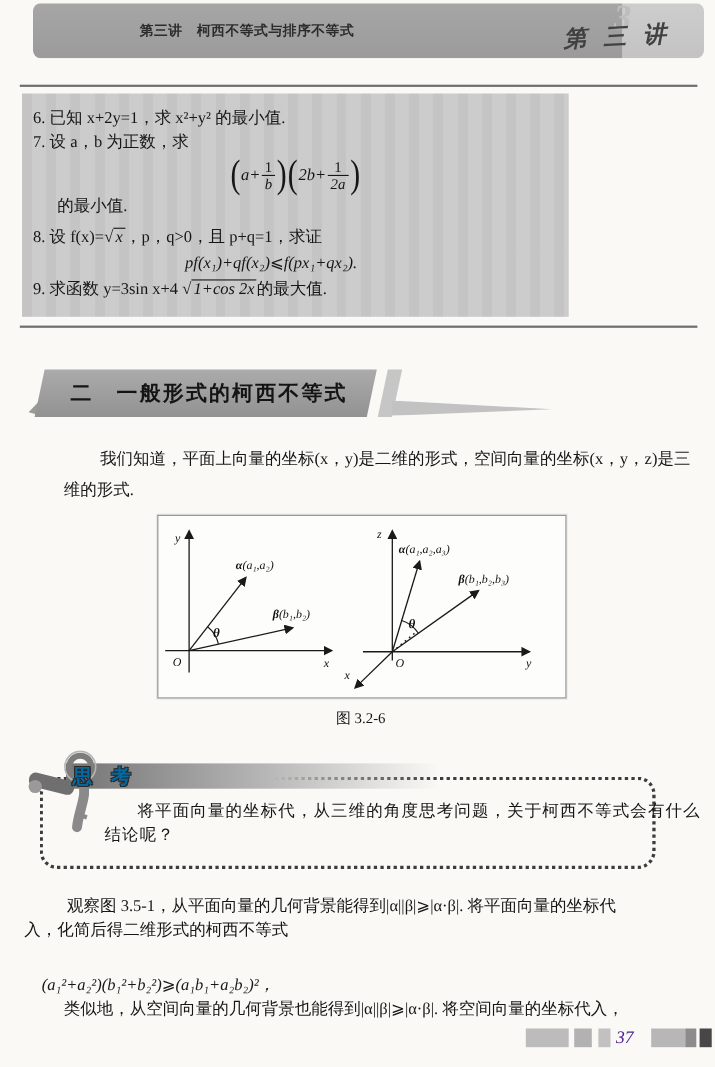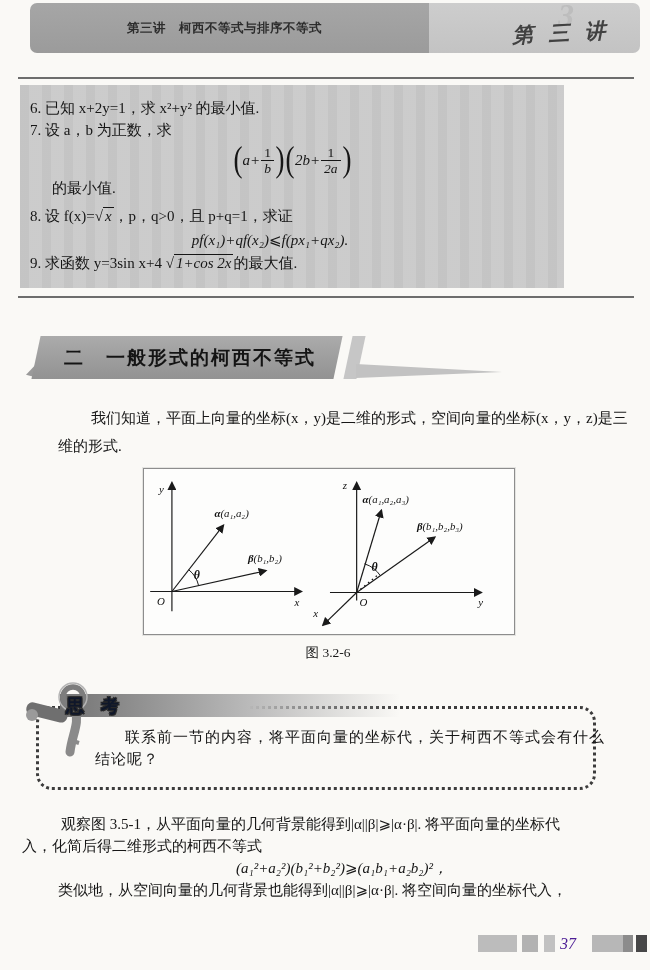--- a/index.html
+++ b/index.html
@@ -2,37 +2,37 @@
 <html><head>
 <meta charset="utf-8">
 <style>
   html,body{margin:0;padding:0;}
   #page{position:relative;width:650px;height:970px;background:#faf9f6;overflow:hidden;
         font-family:"Liberation Serif","DejaVu Serif","DejaVu Sans",serif;color:#161616;}
 
   
   .band{position:absolute;left:30px;top:3px;width:610px;height:50px;border-radius:7px;
         overflow:hidden;display:flex;}
-  .band-dark{width:399px;background:linear-gradient(180deg,#a6a6a6,#9b9b9b);
-             position:relative;}
+  .band-dark{width:505px;background:linear-gradient(180deg,#a6a6a6,#9b9b9b);
+             position:relative;padding-left:31px;}
   .band-title{position:absolute;left:97px;top:17px;white-space:nowrap;
               font-family:"Liberation Sans","DejaVu Sans",sans-serif;
               font-weight:bold;font-size:12.5px;letter-spacing:.5px;color:#2c2c2c;}
   .band-light{flex:1;background:linear-gradient(180deg,#cdcdcd,#c3c3c3);position:relative;}
   .callig{position:absolute;right:30px;top:16px;font-style:italic;font-weight:bold;
           font-size:21px;letter-spacing:5px;color:#414141;transform:rotate(-3deg);
           white-space:nowrap;}
   .watermark{position:absolute;right:66px;top:-6px;font-size:32px;font-style:italic;
              color:#bdbdbd;font-weight:bold;}
 
   .rule{position:absolute;left:18px;width:616px;height:2px;background:#6d6d6d;}
   .rule1{top:77px;} .rule2{top:296px;}
 
   
-  .exbox{position:absolute;left:20px;top:85px;width:544px;height:203px;background:#c9c9c9;
+  .exbox{position:absolute;left:20px;top:85px;width:497px;height:203px;background:#c9c9c9;
          background-image:repeating-linear-gradient(90deg,rgba(0,0,0,.025) 0 9px,rgba(255,255,255,.05) 9px 22px);}
   .exline{position:absolute;font-size:15px;line-height:18px;white-space:nowrap;}
   .l6{left:10px;top:14px;} .l7{left:10px;top:36px;}
   .f7{left:0;top:53px;width:100%;height:44px;text-align:center;line-height:44px;}
   .l7b{left:32px;top:94px;} .l8{left:10px;top:122px;}
   .f8{left:0;top:146px;width:100%;text-align:center;transform:translateX(-22px);}
   .l9{left:10px;top:169px;}
   .mi{font-style:italic;}
   .bigp{display:inline-block;font-size:36px;font-weight:300;line-height:.9;
         vertical-align:middle;transform:scaleX(.75);position:relative;top:-2px;margin:0 -1px;}
@@ -67,29 +67,29 @@
   .figbold{font-weight:bold;}
   .theta{font-size:12px;font-weight:bold;font-style:italic;fill:#111;}
 
   
   .thinkbox{position:absolute;left:36px;top:706px;width:560px;height:84px;
             border:3px dotted #3c3c3c;border-radius:16px;box-sizing:border-box;}
   .thinkbanner{position:absolute;left:60px;top:694px;width:340px;height:23px;
                background:linear-gradient(90deg,#737373,#b9b9b9 55%,rgba(222,222,222,0));}
   .thinklabel{position:absolute;left:66px;top:694px;
               font-family:"Liberation Sans","DejaVu Sans",sans-serif;font-weight:bold;
-              font-size:18px;letter-spacing:6px;color:#0f172a;white-space:nowrap;
+              font-size:18px;letter-spacing:6px;color:#0369a1;white-space:nowrap;
               text-shadow:-1px -1px 0 #2a2a2a,1px -1px 0 #2a2a2a,-1px 1px 0 #2a2a2a,1px 1px 0 #2a2a2a;}
   .thinkline{position:absolute;font-size:15px;letter-spacing:1px;white-space:nowrap;}
   .tl1{left:125px;top:728px;} .tl2{left:95px;top:750px;}
   .keyicon{position:absolute;left:22px;top:682px;}
 
   
   .bodypara{position:absolute;left:22px;top:813px;width:608px;font-size:15px;line-height:22px;}
-  .dispform{text-align:center;transform:translateX(16px);}
+  .dispform{text-align:left;transform:translateX(16px);margin-top:28px;}
 
   
   .fblock{position:absolute;top:935px;height:17px;}
   .fb1{left:478px;width:39px;background:#bcbcbc;}
   .fb2{left:522px;width:16px;background:#b2b2b2;}
   .fb3{left:544px;width:11px;background:#c1c1c1;}
   .fb4{left:592px;width:31px;background:#b7b7b7;}
   .fb5{left:623px;width:10px;background:#8c8c8c;}
   .fb6{left:636px;width:11px;background:#474747;}
   .pagenum{position:absolute;left:560px;top:935px;font-size:16px;font-style:italic;color:#4c1d95;}
@@ -189,21 +189,21 @@
       <circle cx="51" cy="15" r="14" stroke-width="1.5" stroke="#b5b5b5"></circle>
       <path d="M53 26 C58 42 50 52 48 70" stroke-width="9" stroke="#8a8a8a" stroke-linecap="round"></path>
       <path d="M48 58 l9 3" stroke-width="4" stroke="#8a8a8a"></path>
     </g>
     <g>
       <rect x="4" y="24" width="42" height="13" rx="6" fill="#6f6f6f" transform="rotate(14 25 30)"></rect>
       <circle cx="10" cy="33" r="6" fill="#9a9a9a"></circle>
     </g>
   </svg>
   <div class="thinklabel">思 考</div>
-  <div class="thinkline tl1">联系前一节的内容，将平面向量的坐标代，关于柯西不等式会有什么</div>
+  <div class="thinkline tl1">将平面向量的坐标代，从三维的角度思考问题，关于柯西不等式会有什么</div>
   <div class="thinkline tl2">结论呢？</div>
 
   <div class="bodypara">
     <div class="indent26">观察图 3.5-1，从平面向量的几何背景能得到|α||β|⩾|α·β|. 将平面向量的坐标代</div>
     <div>入，化简后得二维形式的柯西不等式</div>
     <div class="dispform mi">(a₁²+a₂²)(b₁²+b₂²)⩾(a₁b₁+a₂b₂)²，</div>
     <div class="indent24">类似地，从空间向量的几何背景也能得到|α||β|⩾|α·β|. 将空间向量的坐标代入，</div>
   </div>
 
   <div class="fblock fb1"></div>

